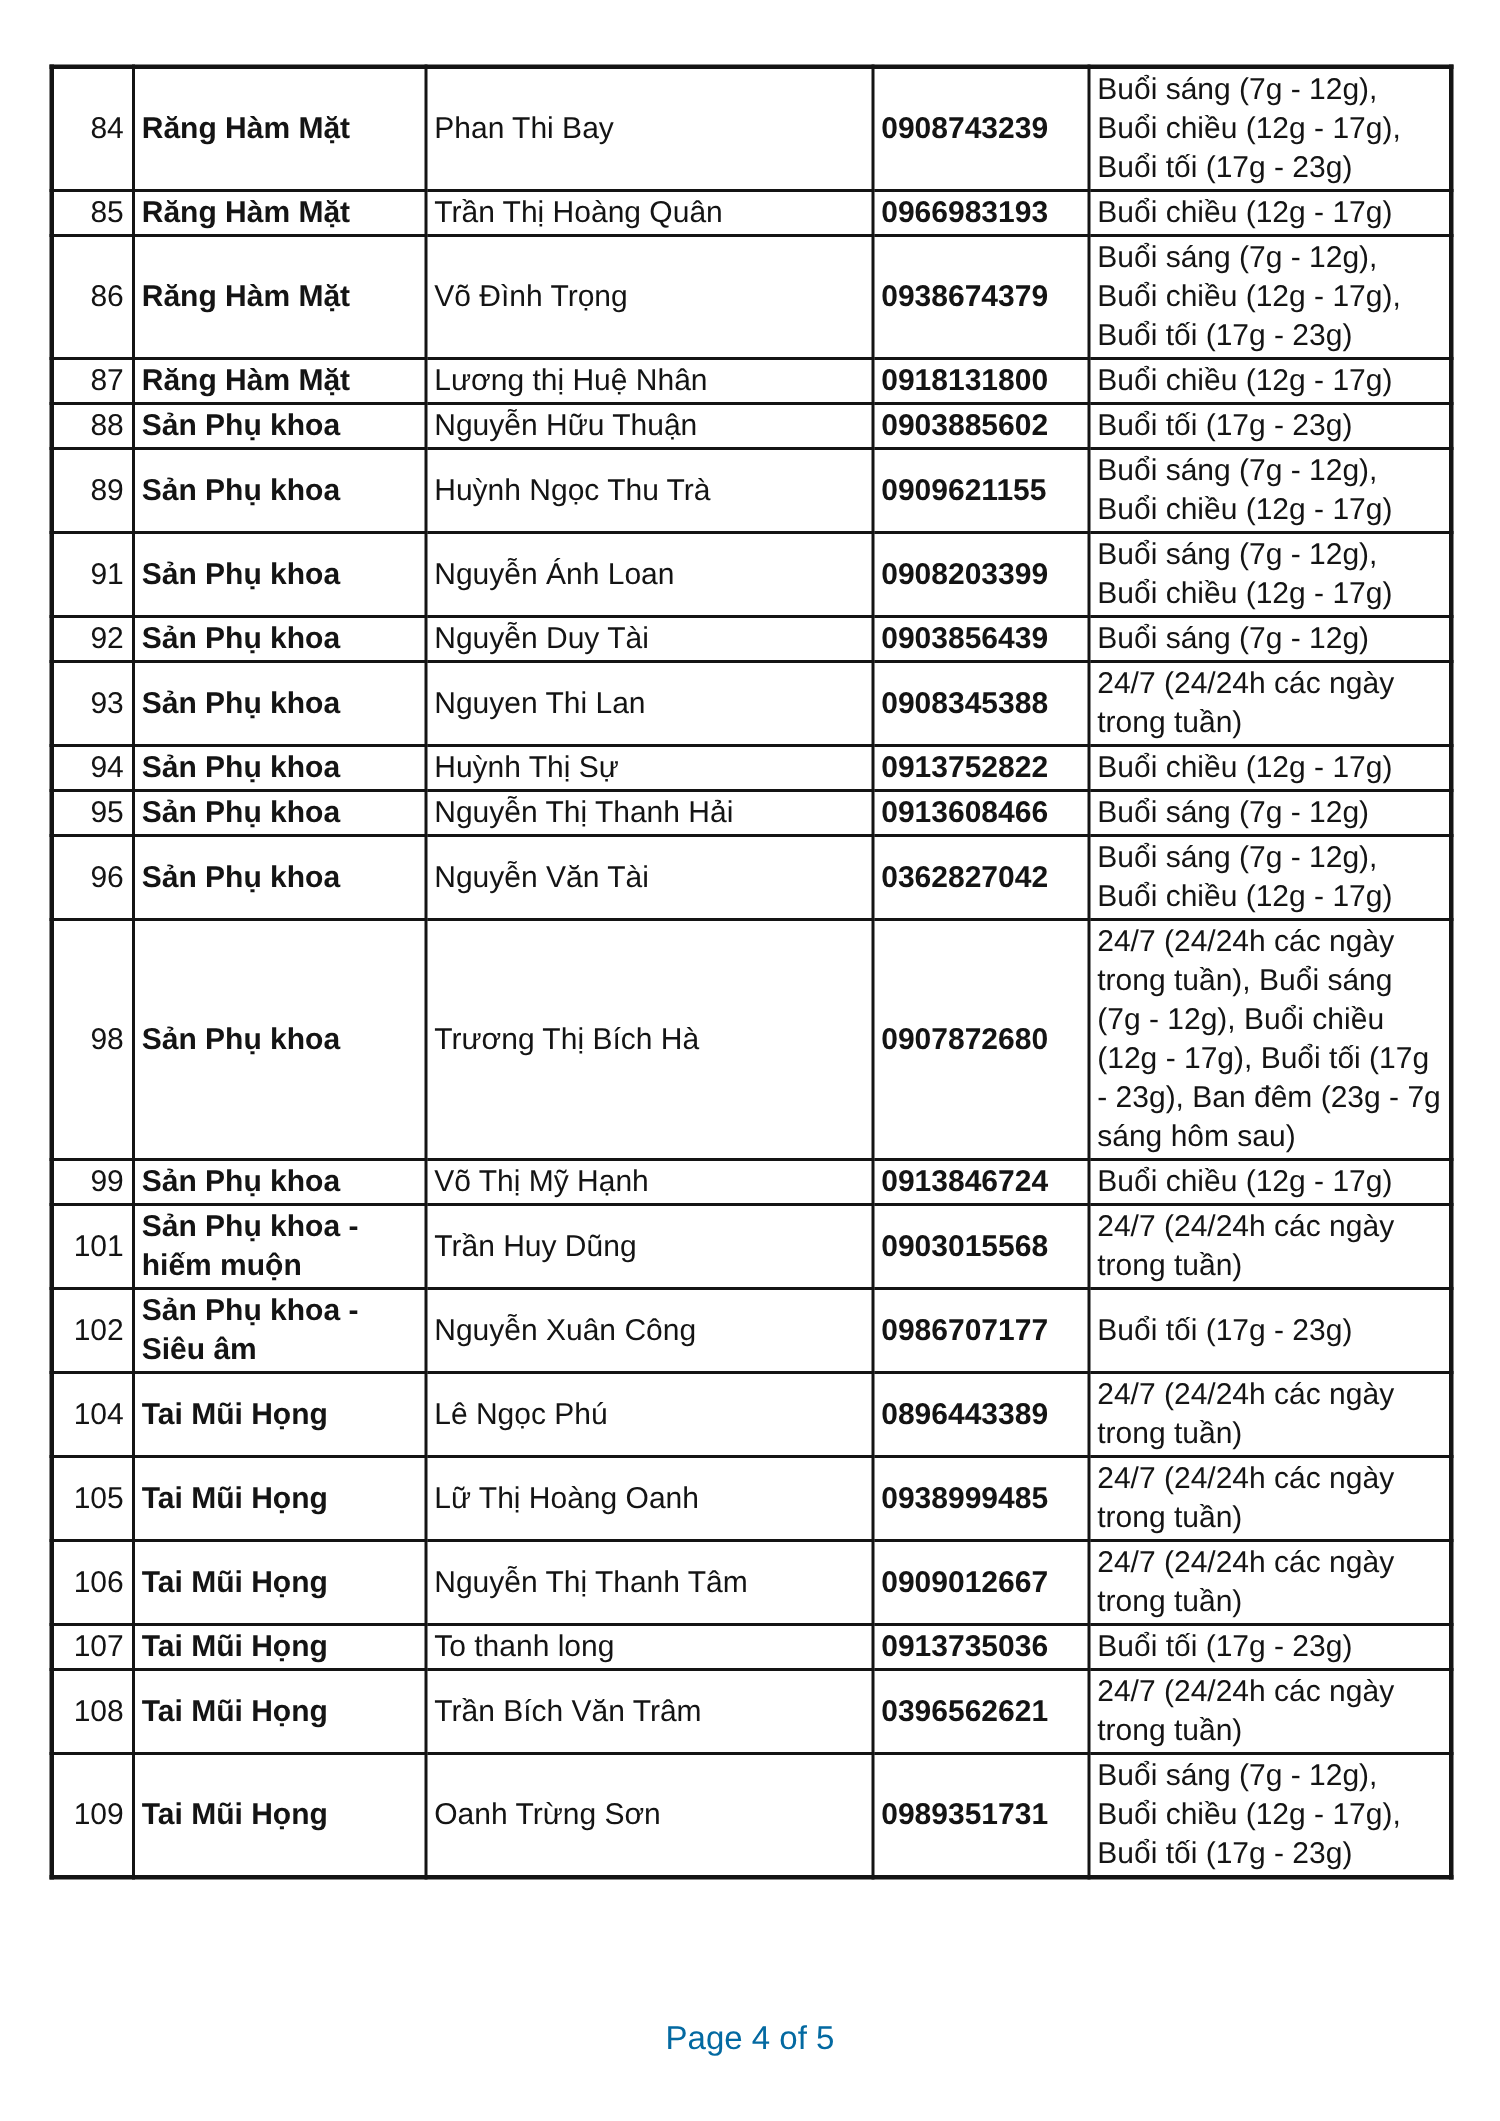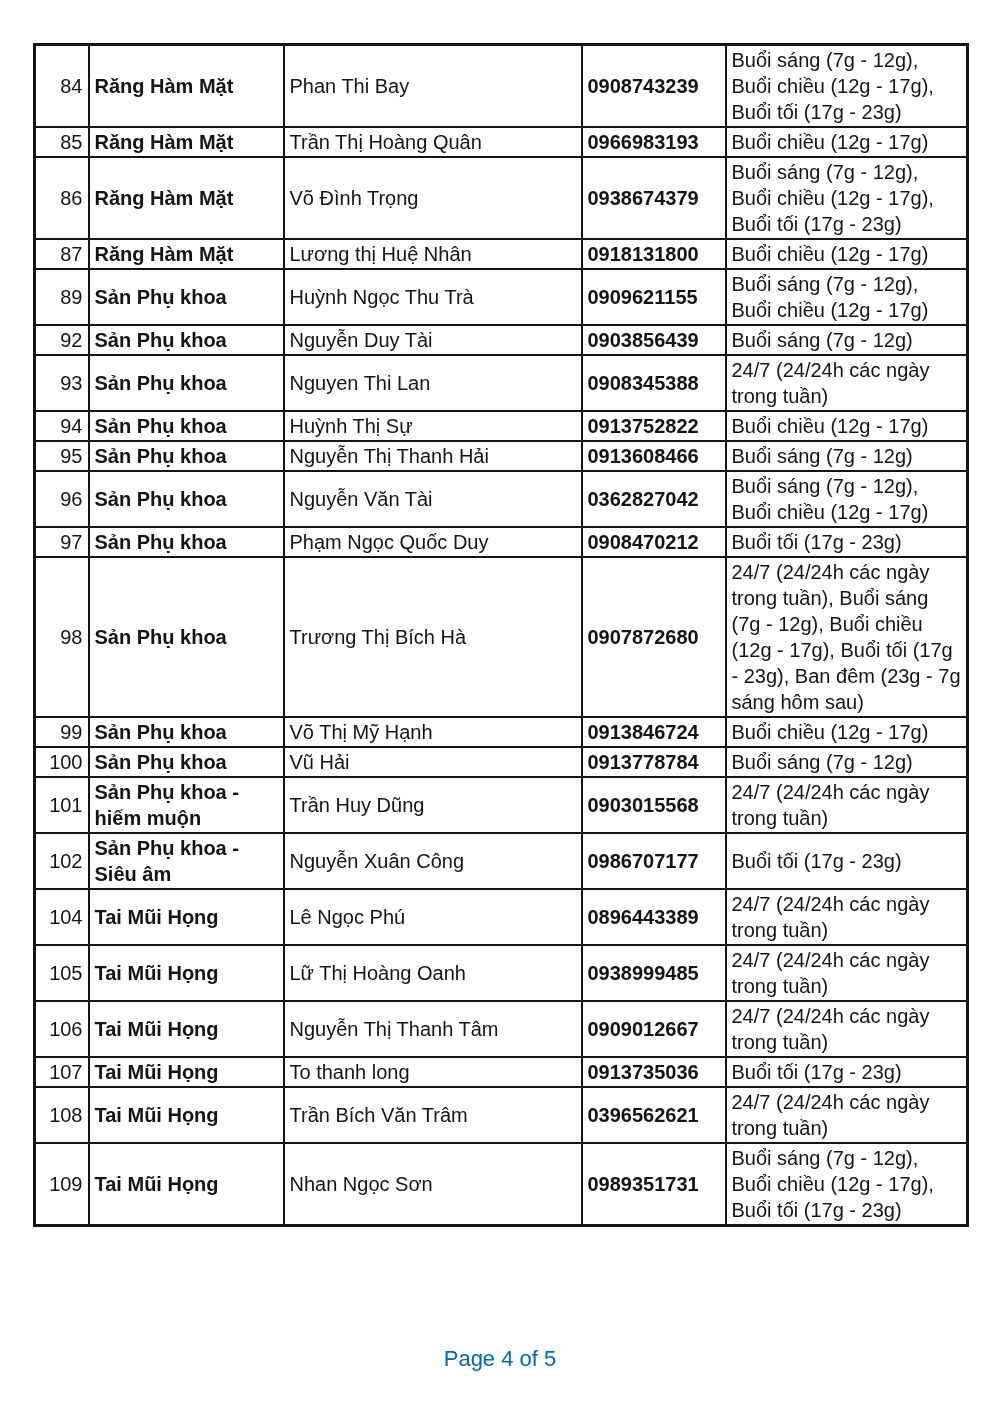--- a/index.html
+++ b/index.html
@@ -94,30 +94,44 @@
     </tr>
 
     <tr>
       <td class="c-no">87</td>
       <td class="c-spec">Răng Hàm Mặt</td>
       <td class="c-name">Lương thị Huệ Nhân</td>
       <td class="c-phone">0918131800</td>
       <td class="c-sched">Buổi chiều (12g - 17g)</td>
     </tr>
 
+    <tr>
+      <td class="c-no">88</td>
+      <td class="c-spec">Sản Phụ khoa</td>
+      <td class="c-name">Nguyễn Hữu Thuận</td>
+      <td class="c-phone">0903885602</td>
+      <td class="c-sched">Buổi tối (17g - 23g)</td>
+    </tr>
 
     <tr>
       <td class="c-no">89</td>
       <td class="c-spec">Sản Phụ khoa</td>
       <td class="c-name">Huỳnh Ngọc Thu Trà</td>
       <td class="c-phone">0909621155</td>
       <td class="c-sched">Buổi sáng (7g - 12g), Buổi chiều (12g - 17g)</td>
     </tr>
 
 
+    <tr>
+      <td class="c-no">91</td>
+      <td class="c-spec">Sản Phụ khoa</td>
+      <td class="c-name">Nguyễn Ánh Loan</td>
+      <td class="c-phone">0908203399</td>
+      <td class="c-sched">Buổi sáng (7g - 12g), Buổi chiều (12g - 17g)</td>
+    </tr>
 
     <tr>
       <td class="c-no">92</td>
       <td class="c-spec">Sản Phụ khoa</td>
       <td class="c-name">Nguyễn Duy Tài</td>
       <td class="c-phone">0903856439</td>
       <td class="c-sched">Buổi sáng (7g - 12g)</td>
     </tr>
 
     <tr>
@@ -145,51 +159,37 @@
     </tr>
 
     <tr>
       <td class="c-no">96</td>
       <td class="c-spec">Sản Phụ khoa</td>
       <td class="c-name">Nguyễn Văn Tài</td>
       <td class="c-phone">0362827042</td>
       <td class="c-sched">Buổi sáng (7g - 12g), Buổi chiều (12g - 17g)</td>
     </tr>
 
-    <tr>
-      <td class="c-no">97</td>
-      <td class="c-spec">Sản Phụ khoa</td>
-      <td class="c-name">Phạm Ngọc Quốc Duy</td>
-      <td class="c-phone">0908470212</td>
-      <td class="c-sched">Buổi tối (17g - 23g)</td>
-    </tr>
 
     <tr>
       <td class="c-no">98</td>
       <td class="c-spec">Sản Phụ khoa</td>
       <td class="c-name">Trương Thị Bích Hà</td>
       <td class="c-phone">0907872680</td>
       <td class="c-sched">24/7 (24/24h các ngày trong tuần), Buổi sáng (7g - 12g), Buổi chiều (12g - 17g), Buổi tối (17g - 23g), Ban đêm (23g - 7g sáng hôm sau)</td>
     </tr>
 
     <tr>
       <td class="c-no">99</td>
       <td class="c-spec">Sản Phụ khoa</td>
       <td class="c-name">Võ Thị Mỹ Hạnh</td>
       <td class="c-phone">0913846724</td>
       <td class="c-sched">Buổi chiều (12g - 17g)</td>
     </tr>
 
-    <tr>
-      <td class="c-no">100</td>
-      <td class="c-spec">Sản Phụ khoa</td>
-      <td class="c-name">Vũ Hải</td>
-      <td class="c-phone">0913778784</td>
-      <td class="c-sched">Buổi sáng (7g - 12g)</td>
-    </tr>
 
     <tr>
       <td class="c-no">101</td>
       <td class="c-spec">Sản Phụ khoa - hiếm muộn</td>
       <td class="c-name">Trần Huy Dũng</td>
       <td class="c-phone">0903015568</td>
       <td class="c-sched">24/7 (24/24h các ngày trong tuần)</td>
     </tr>
 
     <tr>
@@ -237,21 +237,21 @@
       <td class="c-no">108</td>
       <td class="c-spec">Tai Mũi Họng</td>
       <td class="c-name">Trần Bích Văn Trâm</td>
       <td class="c-phone">0396562621</td>
       <td class="c-sched">24/7 (24/24h các ngày trong tuần)</td>
     </tr>
 
     <tr>
       <td class="c-no">109</td>
       <td class="c-spec">Tai Mũi Họng</td>
-      <td class="c-name">Nhan Ngọc Sơn</td>
+      <td class="c-name">Oanh Trừng Sơn</td>
       <td class="c-phone">0989351731</td>
       <td class="c-sched">Buổi sáng (7g - 12g), Buổi chiều (12g - 17g), Buổi tối (17g - 23g)</td>
     </tr>
   </tbody>
   </table>
 
   <div class="footer">Page 4 of 5</div>
 
 </div>
 

